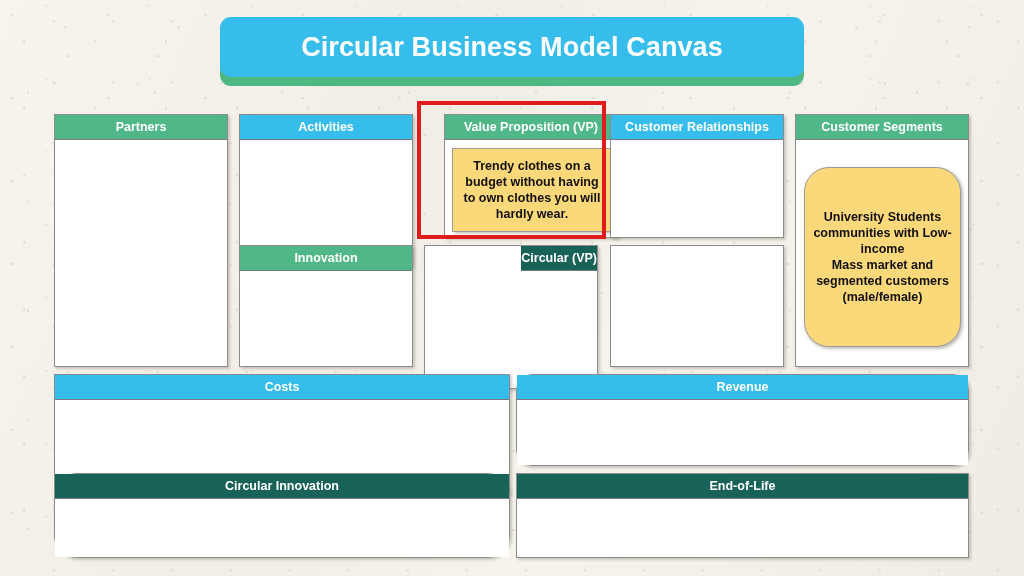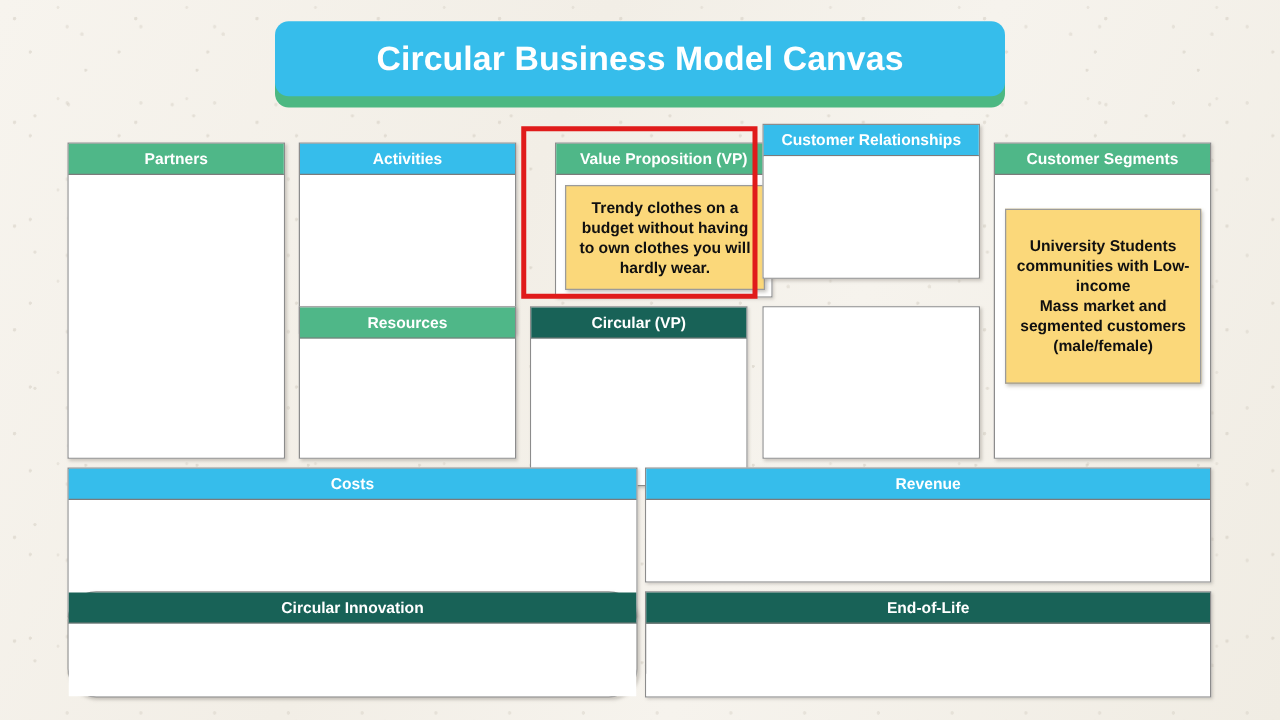--- a/index.html
+++ b/index.html
@@ -167,63 +167,63 @@
     <div class="cell-head green">
       <span>Value Proposition (VP)</span>
     </div>
     <div class="cell-body">
       <div class="note" style="left:7px; top:8px; width:160px; height:84px; font-size:12.5px;">Trendy clothes on a budget without having to own clothes you will hardly wear.</div>
     </div>
   </div>
 
   <div class="red-frame" style="left:417px; top:101px; width:189px; height:138px;"></div>
 
-  <div class="cell" style="left:610px; top:99px; width:174px; height:124px;">
+  <div class="cell" style="left:610px; top:114px; width:174px; height:124px;">
     <div class="cell-head cyan">
       <span>Customer Relationships</span>
     </div>
     <div class="cell-body"></div>
   </div>
 
   <div class="cell" style="left:795px; top:114px; width:174px; height:253px;">
     <div class="cell-head green">
       <span>Customer Segments</span>
     </div>
     <div class="cell-body">
-      <div class="note" style="left:8px; top:27px; width:157px; height:140px; font-size:12.5px;">University Students communities with Low-income
+      <div class="note" style="left:8px; top:27px; width:157px; height:180px; font-size:12.5px;border-radius:25px;">University Students communities with Low-income
 Mass market and segmented customers (male/female)</div>
     </div>
   </div>
 
   <div class="cell" style="left:239px; top:245px; width:174px; height:122px;">
     <div class="cell-head green">
-      <span>Resources</span>
-    </div>
-    <div class="cell-body"></div>
-  </div>
-
-  <div class="cell" style="left:424px; top:245px; width:174px; height:144px;">
+      <span>Innovation</span>
+    </div>
+    <div class="cell-body"></div>
+  </div>
+
+  <div class="cell" style="left:424px; top:245px; width:174px; height:144px;align-items:flex-end;">
     <div class="cell-head teal">
       <span>Circular (VP)</span>
     </div>
     <div class="cell-body"></div>
   </div>
 
   <div class="cell" style="left:610px; top:245px; width:174px; height:122px;">
     <div class="cell-body"></div>
   </div>
 
   <div class="cell" style="left:54px; top:374px; width:456px; height:120px;">
     <div class="cell-head cyan">
       <span>Costs</span>
     </div>
     <div class="cell-body"></div>
   </div>
 
-  <div class="cell" style="left:516px; top:374px; width:453px; height:92px;">
+  <div class="cell" style="left:516px; top:374px; width:453px; height:92px;border-radius:16px;">
     <div class="cell-head cyan">
       <span>Revenue</span>
     </div>
     <div class="cell-body"></div>
   </div>
 
   <div class="cell" style="left:54px; top:473px; width:456px; height:85px;border-radius:23px;">
     <div class="cell-head teal">
       <span>Circular Innovation</span>
     </div>

